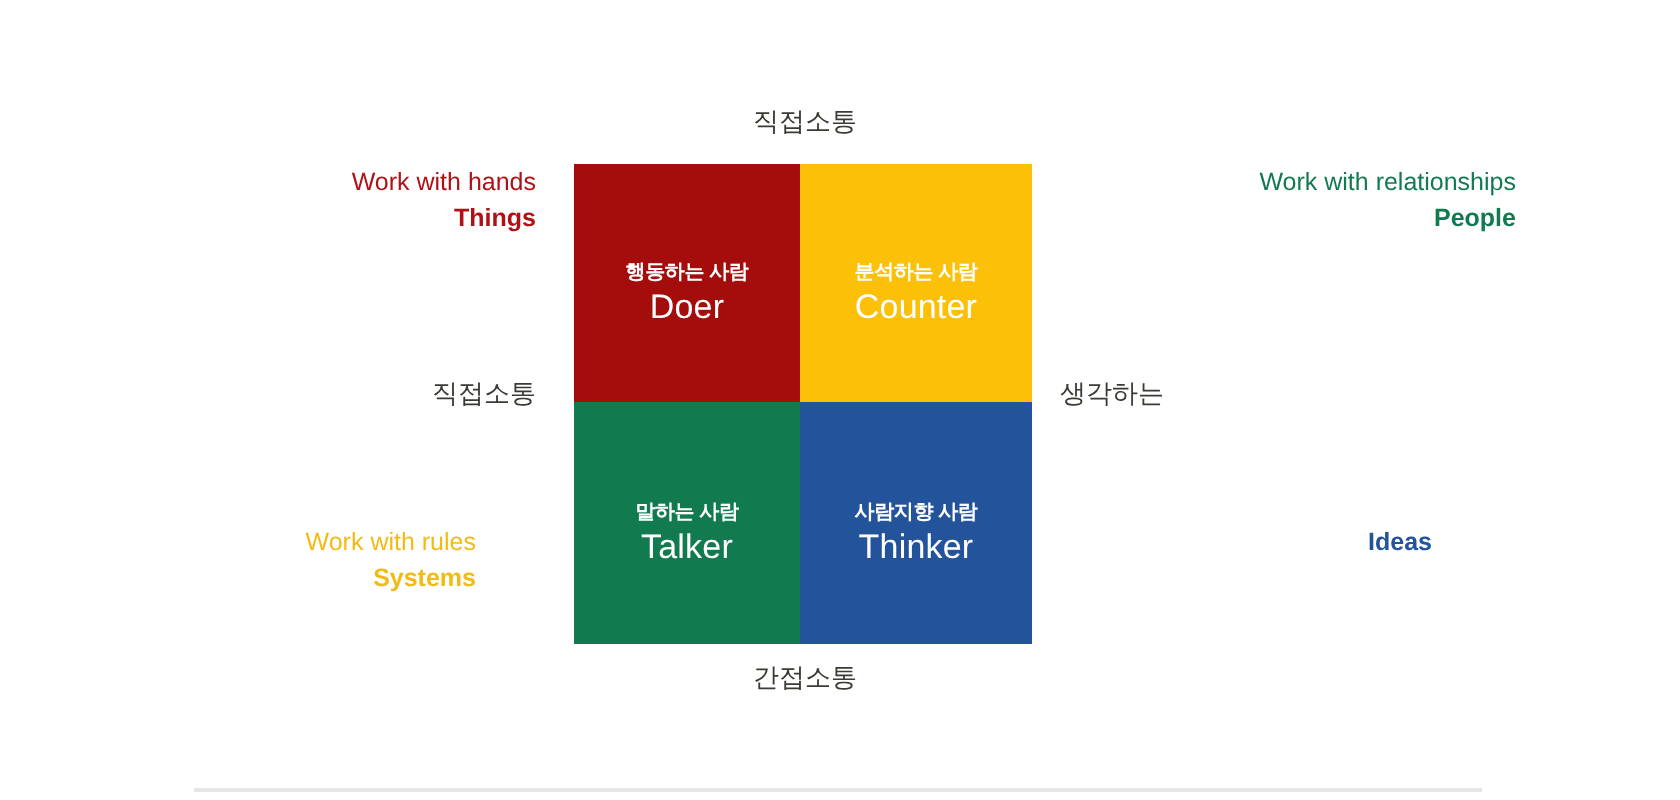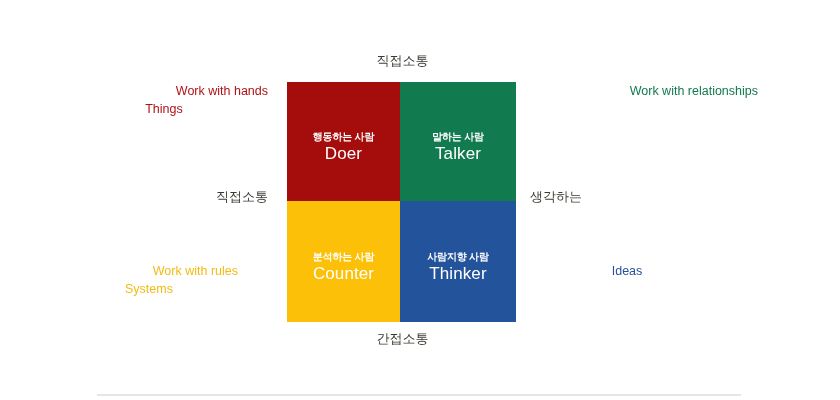--- a/index.html
+++ b/index.html
@@ -83,21 +83,21 @@
   #axis-right  { left: 530px; top: 188px; text-align: left; }
 
   
   .corner {
     position: absolute;
     font-size: 12.5px;
     line-height: 1.45;
     white-space: nowrap;
   }
   .corner .l1 { font-weight: normal; display: block; }
-  .corner .l2 { font-weight: normal;   display: block; text-align: center; }
+  .corner .l2 { font-weight: bold;   display: block; }
 
   #corner-things        { left: 60px;  top: 82px;  width: 208px; text-align: right; color: #b01116; }
   #corner-people        { left: 538px; top: 82px;  width: 220px; text-align: right; color: #117a4f; }
   #corner-systems       { left: 60px;  top: 262px; width: 178px; text-align: right; color: #f2bb14; }
   #corner-ideas         { left: 538px; top: 262px; width: 178px; text-align: right; color: #23539b; }
 
   
   #divider {
     position: absolute;
     left: 97px;
@@ -120,51 +120,52 @@
 
   <div class="axis-label" id="axis-bottom">간접소통</div>
 
   <div class="corner" id="corner-things">
     <span class="l1">Work with hands</span>
     <span class="l2">Things</span>
   </div>
 
   <div class="corner" id="corner-people">
     <span class="l1">Work with relationships</span>
+    <span class="l2">People</span>
   </div>
 
   <div class="corner" id="corner-systems">
     <span class="l1">Work with rules</span>
     <span class="l2">Systems</span>
   </div>
 
   <div class="corner" id="corner-ideas">
     <span class="l2">Ideas</span>
   </div>
 
   <div id="matrix">
 
     <div class="quad q-doer">
       <div class="inner">
         <div class="ko">행동하는 사람</div>
         <div class="en">Doer</div>
       </div>
     </div>
 
+    <div class="quad q-counter">
+      <div class="inner">
+        <div class="ko">분석하는 사람</div>
+        <div class="en">Counter</div>
+      </div>
+    </div>
+
     <div class="quad q-talker">
       <div class="inner">
         <div class="ko">말하는 사람</div>
         <div class="en">Talker</div>
-      </div>
-    </div>
-
-    <div class="quad q-counter">
-      <div class="inner">
-        <div class="ko">분석하는 사람</div>
-        <div class="en">Counter</div>
       </div>
     </div>
 
     <div class="quad q-thinker">
       <div class="inner">
         <div class="ko">사람지향 사람</div>
         <div class="en">Thinker</div>
       </div>
     </div>
 

